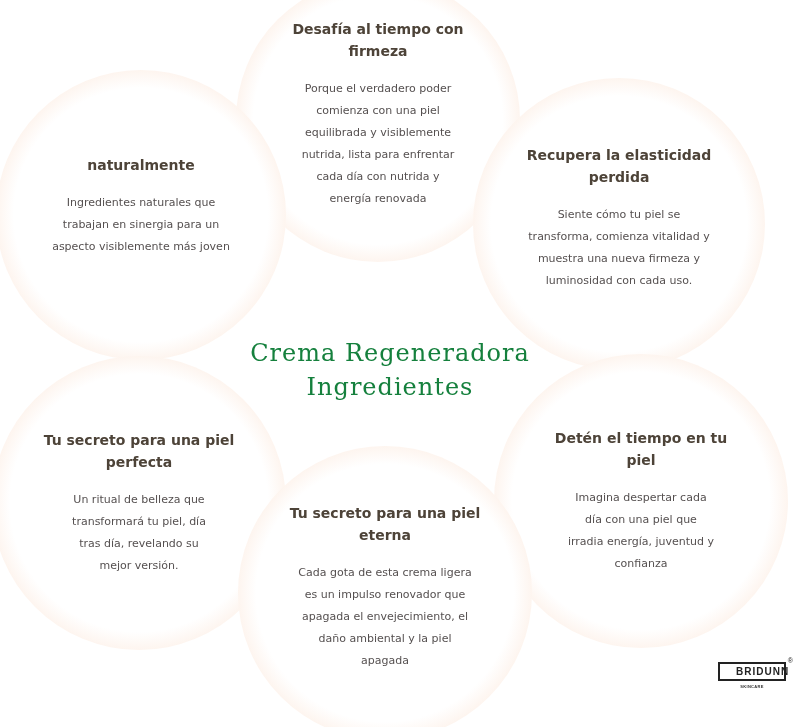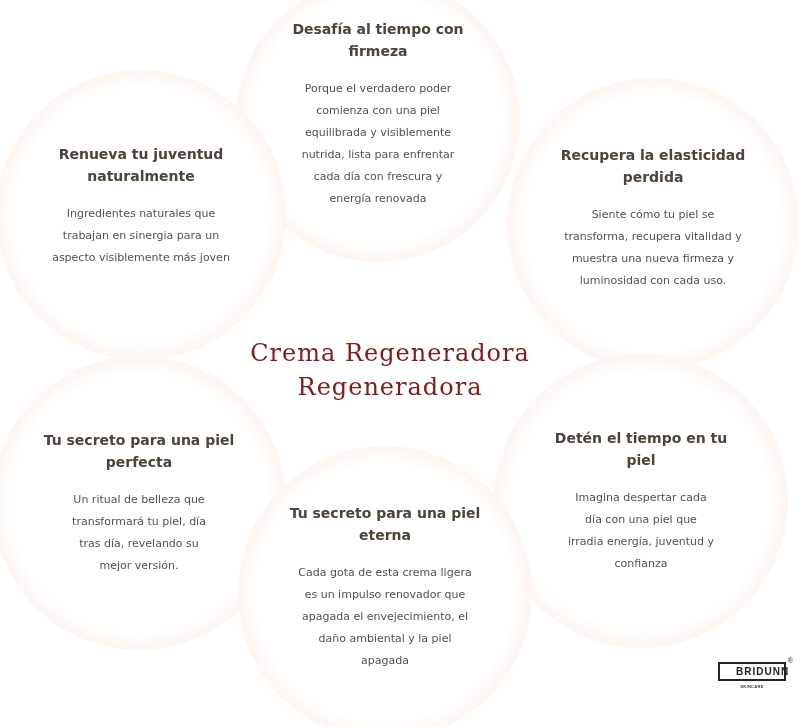--- a/index.html
+++ b/index.html
@@ -56,21 +56,21 @@
     }
     .center-title {
       position: absolute;
       left: 200px;
       width: 380px;
       top: 336px;
       text-align: center;
       font-family: "DejaVu Serif", serif;
       font-size: 24px;
       line-height: 34px;
-      color: #7f1d1d;
+      color: #15803d;
       letter-spacing: 1px;
     }
     .logo {
       position: absolute;
       left: 718px;
       top: 662px;
       width: 68px;
       text-align: center;
     }
     .logo-box {
@@ -107,49 +107,48 @@
   <div class="bubble-content" style="top:48%; width:230px;">
     <div class="bubble-title">
       <div>Desafía al tiempo con</div>
       <div>firmeza</div>
     </div>
     <div class="bubble-text">
       <div>Porque el verdadero poder</div>
       <div>comienza con una piel</div>
       <div>equilibrada y visiblemente</div>
       <div>nutrida, lista para enfrentar</div>
-      <div>cada día con frescura y</div>
+      <div>cada día con nutrida y</div>
       <div>energía renovada</div>
     </div>
   </div>
 </div>
 
 <div class="bubble" style="left:-4px; top:70px; width:290px; height:290px;">
   <div class="bubble-content" style="top:47%; width:240px;">
     <div class="bubble-title">
-      <div>Renueva tu juventud</div>
       <div>naturalmente</div>
     </div>
     <div class="bubble-text">
       <div>Ingredientes naturales que</div>
       <div>trabajan en sinergia para un</div>
       <div>aspecto visiblemente más joven</div>
     </div>
   </div>
 </div>
 
-<div class="bubble" style="left:507px; top:78px; width:292px; height:292px;">
+<div class="bubble" style="left:473px; top:78px; width:292px; height:292px;">
   <div class="bubble-content" style="top:48%; width:240px;">
     <div class="bubble-title">
       <div>Recupera la elasticidad</div>
       <div>perdida</div>
     </div>
     <div class="bubble-text">
       <div>Siente cómo tu piel se</div>
-      <div>transforma, recupera vitalidad y</div>
+      <div>transforma, comienza vitalidad y</div>
       <div>muestra una nueva firmeza y</div>
       <div>luminosidad con cada uso.</div>
     </div>
   </div>
 </div>
 
 <div class="bubble" style="left:-8px; top:356px; width:294px; height:294px;">
   <div class="bubble-content" style="top:50%; width:240px;">
     <div class="bubble-title">
       <div>Tu secreto para una piel</div>
@@ -190,21 +189,21 @@
       <div>es un impulso renovador que</div>
       <div>apagada el envejecimiento, el</div>
       <div>daño ambiental y la piel</div>
       <div>apagada</div>
     </div>
   </div>
 </div>
 
 <div class="center-title">
   <div>Crema Regeneradora</div>
-  <div>Regeneradora</div>
+  <div>Ingredientes</div>
 </div>
 
 <div class="logo">
   <div class="logo-box">
     <span>BRIDUNN</span>
     <span class="logo-reg">®</span>
   </div>
   <div class="logo-sub">SKINCARE</div>
 </div>
 

